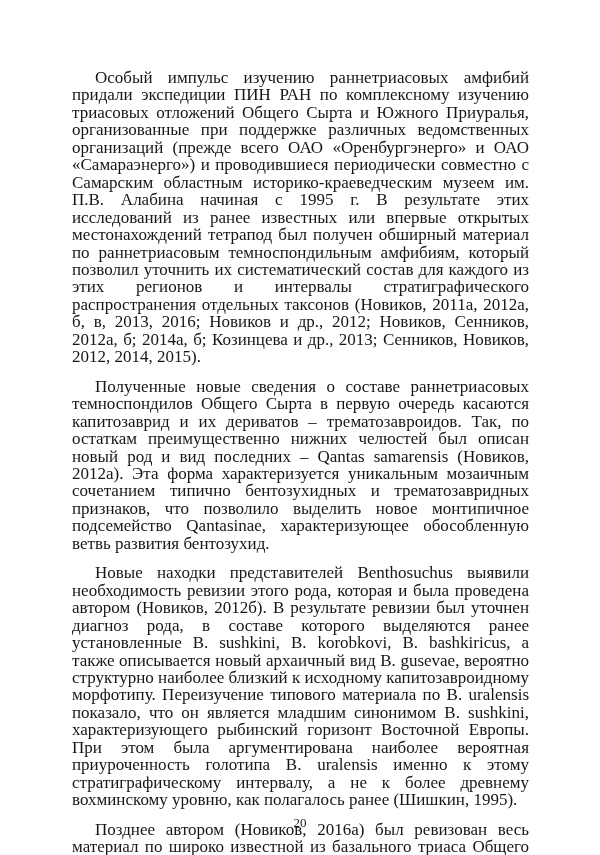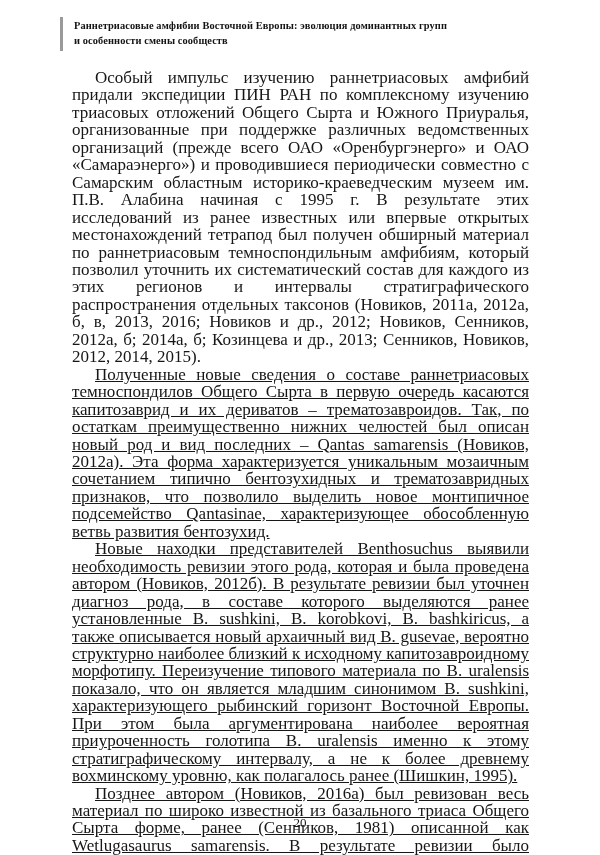--- a/index.html
+++ b/index.html
@@ -70,22 +70,21 @@
     font-size: 17px;
     line-height: 17.45px;
     text-align: justify;
     text-justify: inter-word;
     color: #161616;
     hyphens: manual;
     -webkit-hyphens: manual;
     text-indent: 0;
   }
   p.para + p.para {
-    margin-top: 0;
-    text-decoration: underline;
+    margin-top: 12px;
   }
   
   p.para::before {
     content: "";
     display: inline-block;
     width: 23px;
   }
   
   p.para {
     word-spacing: 0;
@@ -103,24 +102,20 @@
     color: #161616;
   }
 </style>
 </head>
 <body>
 
 <div class="page">
 
   <div class="running-header">
     <div class="header-rule"></div>
-    <div class="header-text">
-      <span class="header-line">Раннетриасовые амфибии Восточной Европы: эволюция доминантных групп</span>
-      <span class="header-line">и особенности смены сообществ</span>
-    </div>
   </div>
 
   <div class="body-block">
     <p class="para">Особый импульс изучению раннетриасовых амфибий придали экспедиции ПИН РАН по комплексному изучению триасовых отложений Общего Сырта и Южного Приуралья, организованные при поддержке различных ведомственных организаций (прежде всего ОАО «Оренбургэнерго» и ОАО «Самараэнерго») и проводившиеся периодически совместно с Самарским областным историко-краеведческим музеем им. П.В. Алабина начиная с 1995 г. В результате этих исследований из ранее известных или впервые открытых местонахождений тетрапод был получен обширный материал по раннетриасовым темноспондильным амфибиям, который позволил уточнить их систематический состав для каждого из этих регионов и интервалы стратиграфического распространения отдельных таксонов (Новиков, 2011а, 2012а, б, в, 2013, 2016; Новиков и др., 2012; Новиков, Сенников, 2012а, б; 2014а, б; Козинцева и др., 2013; Сенников, Новиков, 2012, 2014, 2015).</p>
     <p class="para">Полученные новые сведения о составе раннетриасовых темноспондилов Общего Сырта в первую очередь касаются капитозаврид и их дериватов – трематозавроидов. Так, по остаткам преимущественно нижних челюстей был описан новый род и вид последних – Qantas samarensis (Новиков, 2012а). Эта форма характеризуется уникальным мозаичным сочетанием типично бентозухидных и трематозавридных признаков, что позволило выделить новое монтипичное подсемейство Qantasinae, характеризующее обособленную ветвь развития бентозухид.</p>
     <p class="para">Новые находки представителей Benthosuchus выявили необходимость ревизии этого рода, которая и была проведена автором (Новиков, 2012б). В результате ревизии был уточнен диагноз рода, в составе которого выделяются ранее установленные B. sushkini, B. korobkovi, B. bashkiricus, а также описывается новый архаичный вид B. gusevae, вероятно структурно наиболее близкий к исходному капитозавроидному морфотипу. Переизучение типового материала по B. uralensis показало, что он является младшим синонимом B. sushkini, характеризующего рыбинский горизонт Восточной Европы. При этом была аргументирована наиболее вероятная приуроченность голотипа B. uralensis именно к этому стратиграфическому интервалу, а не к более древнему вохминскому уровню, как полагалось ранее (Шишкин, 1995).</p>
     <p class="para">Позднее автором (Новиков, 2016а) был ревизован весь материал по широко известной из базального триаса Общего Сырта форме, ранее (Сенников, 1981) описанной как Wetlugasaurus samarensis. В результате ревизии было установлено, что эта форма включает представителей трех разных и отличных от Wetlugasaurus родов: гренландского рода Selenocara и двух новых – Samarabatrachus и Syrtosuchus. Роды Selenocara и Samarabatrachus, стоящие, по мнению автора статьи, в основании радиации триасовых капитозаврид, были объединены в новое подсемейство последних Selenocarinae, в то время как род Syrtosuchus, показывающий некоторые типичные черты бентозухид, был выделен в отдельное их подсемейство Syrtosuchinae (Новиков, 2016а). В этой же публикации Новиковым впервые описывается особый комплекс раннетриасовых тетрапод (фауна Selenocara-Syrtosuchus) позднеиндского возраста, в качестве ведущих элементов которого рассматриваются все три вышеперечисленных рода. В дальнейшем (Новиков, Твердохлебов,</p>
   </div>
 
   <div class="folio">20</div>

